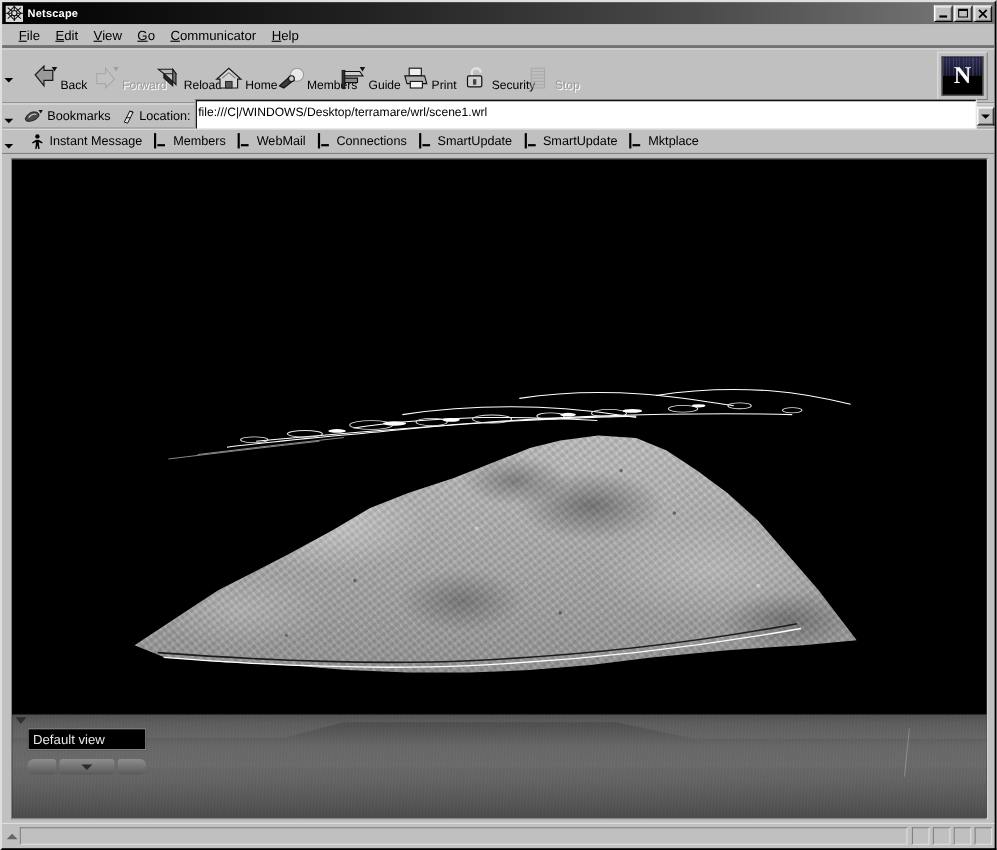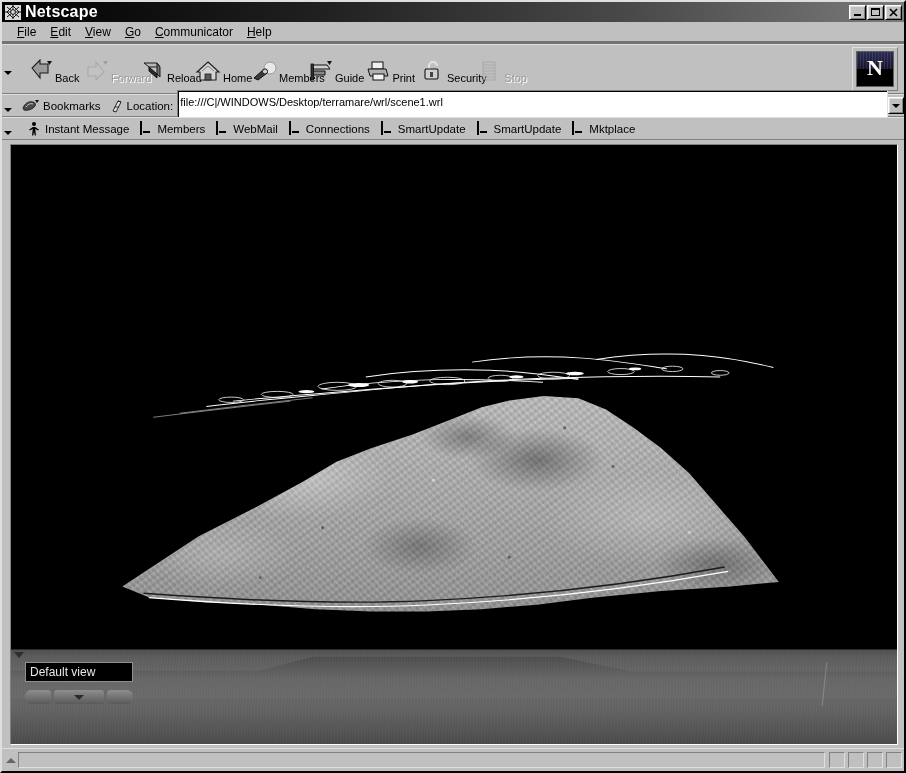--- a/index.html
+++ b/index.html
@@ -42,21 +42,21 @@
   }
   .title-icon {
     width: 16px; height: 15px;
     margin-right: 4px;
     position: relative;
     flex: 0 0 auto;
   }
   .title-text {
     color: #fff;
     font-weight: bold;
-    font-size: 16px;
+    font-size: 10px;
     letter-spacing: 0.2px;
     flex: 1 1 auto;
     white-space: nowrap;
   }
   .title-buttons { display: flex; gap: 1px; flex: 0 0 auto; }
   .tbtn {
     width: 17px; height: 15px;
     background: #c0c0c0;
     border: 1px solid;
     border-color: #fff #000 #000 #fff;

